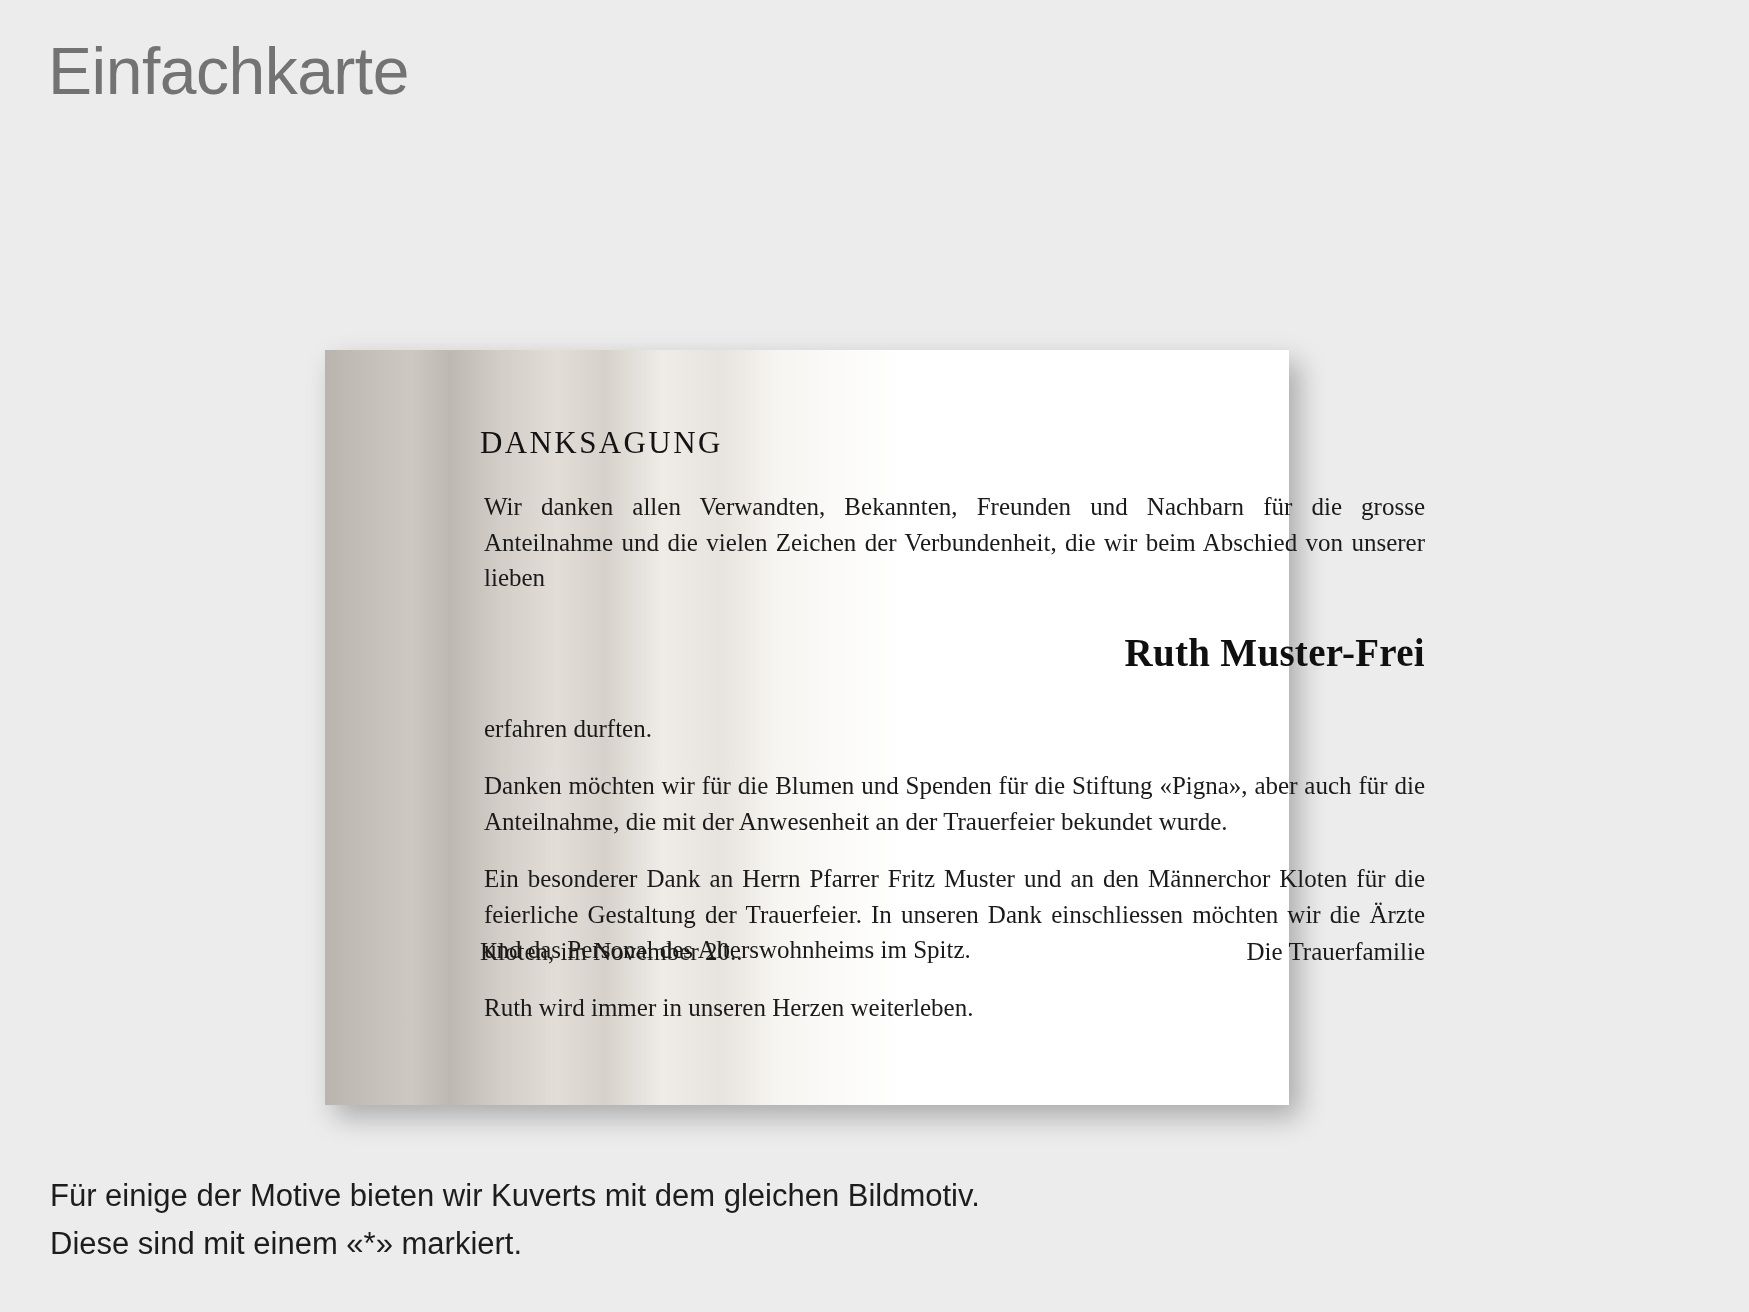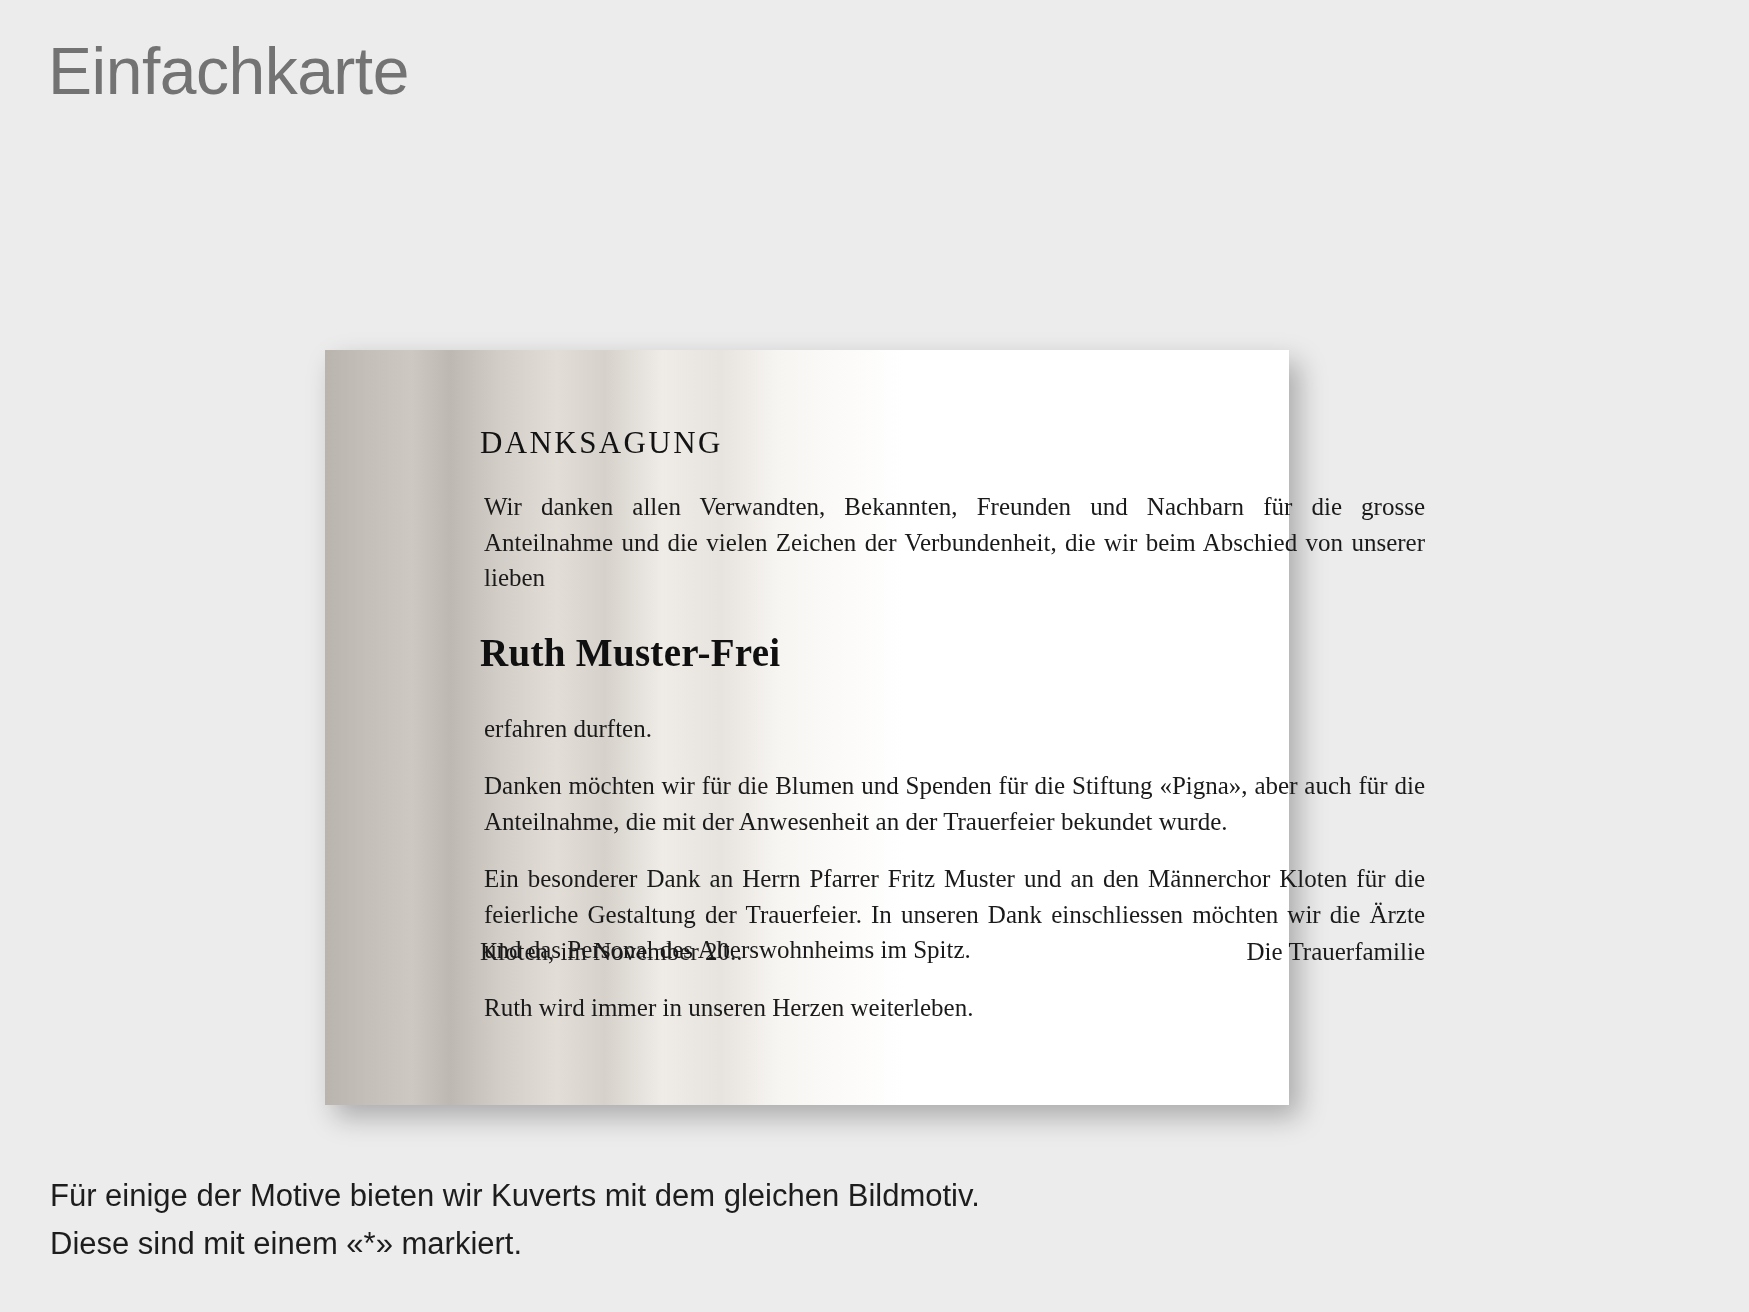--- a/index.html
+++ b/index.html
@@ -107,21 +107,21 @@
   .para {
     font-size: 25px;
     line-height: 1.42;
     margin: 0 0 22px 4px;
     text-align: justify;
     color: #1a1a1a;
   }
   .para.nojust { text-align: left; }
 
   .name {
-    text-align: left;
+    text-align: right;
     font-size: 39px;
     font-weight: bold;
     margin: 34px 0 36px 0;
     letter-spacing: 0.3px;
     color: #101010;
   }
 
   .signline {
     position: absolute;
     left: 155px;

